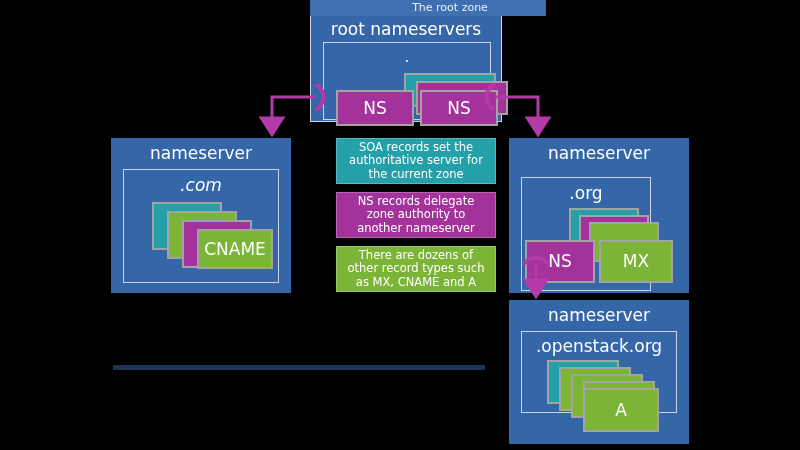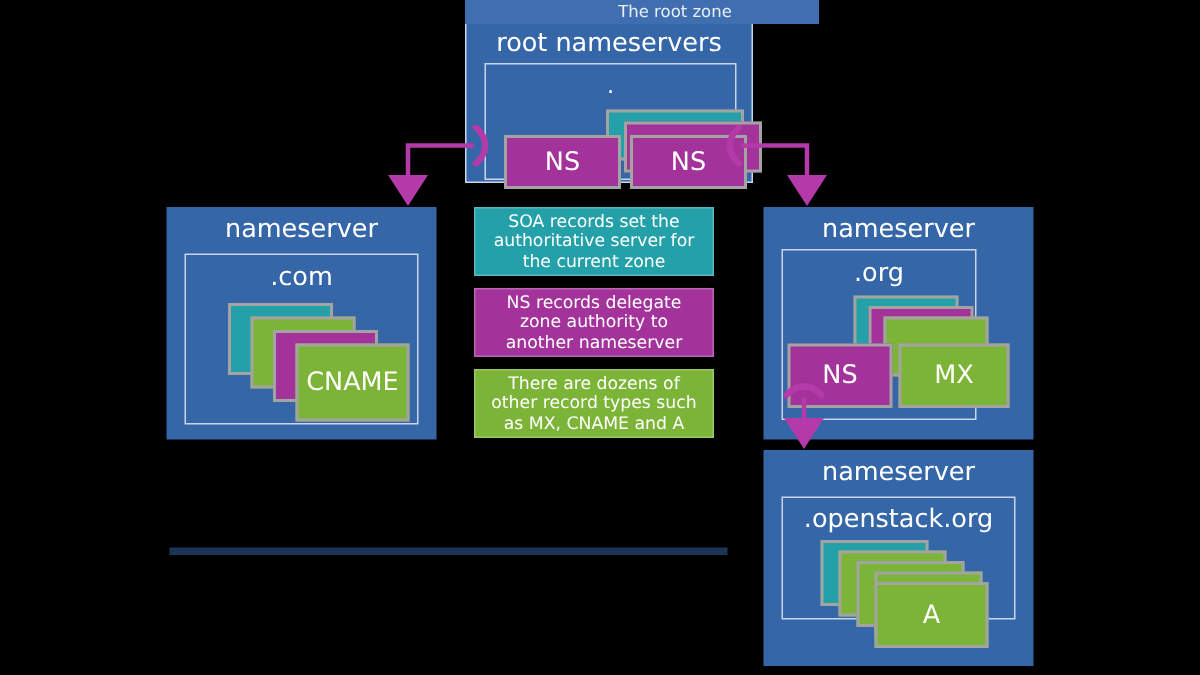--- a/index.html
+++ b/index.html
@@ -26,21 +26,21 @@
 
   
   .card{position:absolute;border:2px solid #a3a3a3;box-sizing:border-box;
         display:flex;align-items:center;justify-content:center;
         color:#fff;font-size:17px;line-height:1;}
   .card.teal{background:#23a0a8;}
   .card.mag{background:#a3339b;}
   .card.green{background:#7bb436;}
 
   
-  .legend{position:absolute;left:316px;width:160px;
+  .legend{position:absolute;left:336px;width:160px;
           border:1px solid rgba(255,255,255,.25);box-sizing:border-box;
           display:flex;align-items:center;justify-content:center;
           text-align:center;font-size:11.5px;line-height:13.5px;color:#ffffff;
           padding:16px 6px;}
   #legend-soa{top:138px;height:46px;background:#23a0a8;}
   #legend-ns {top:192px;height:46px;background:#a3339b;}
   #legend-other{top:246px;height:46px;background:#7bb436;}
 
   
   svg.arrows{position:absolute;left:0;top:0;width:800px;height:450px;
@@ -68,31 +68,31 @@
       <div class="card teal" style="left:80px;top:30px;width:92px;height:34px;"></div>
       <div class="card mag" style="left:92px;top:38px;width:92px;height:34px;"></div>
       <div class="card mag" style="left:12px;top:47px;width:78px;height:36px;">NS</div>
       <div class="card mag" style="left:96px;top:47px;width:78px;height:36px;">NS</div>
     </div>
   </div>
 
   <div class="zone" id="com-zone" style="left:111px;top:138px;width:180px;height:155px;">
     <div class="zone-title" style="top:6px;">nameserver</div>
     <div class="inner" style="left:12px;top:31px;width:156px;height:114px;">
-      <div class="inner-label" style="top:6px;">.com</div>
+      <div class="inner-label" style="top:6px;font-style:italic;">.com</div>
       <div class="card teal" style="left:28px;top:32px;width:70px;height:48px;"></div>
       <div class="card green" style="left:43px;top:41px;width:70px;height:48px;"></div>
       <div class="card mag" style="left:58px;top:50px;width:70px;height:48px;"></div>
-      <div class="card green" style="left:73px;top:59px;width:76px;height:52px;font-size:17px;">CNAME</div>
+      <div class="card green" style="left:73px;top:59px;width:76px;height:40px;font-size:17px;">CNAME</div>
     </div>
   </div>
 
   <div class="zone" id="org-zone" style="left:509px;top:138px;width:180px;height:155px;">
     <div class="zone-title" style="top:6px;">nameserver</div>
-    <div class="inner" style="left:12px;top:28px;width:130px;height:114px;">
+    <div class="inner" style="left:12px;top:39px;width:130px;height:114px;">
       <div class="inner-label" style="top:6px;">.org</div>
       <div class="card teal" style="left:47px;top:30px;width:70px;height:40px;"></div>
       <div class="card mag" style="left:57px;top:37px;width:70px;height:40px;"></div>
       <div class="card green" style="left:67px;top:44px;width:70px;height:40px;"></div>
       <div class="card mag" style="left:3px;top:62px;width:70px;height:43px;">NS</div>
       <div class="card green" style="left:77px;top:62px;width:74px;height:43px;">MX</div>
     </div>
   </div>
 
   <div class="zone" id="openstack-zone" style="left:509px;top:300px;width:180px;height:144px;">

